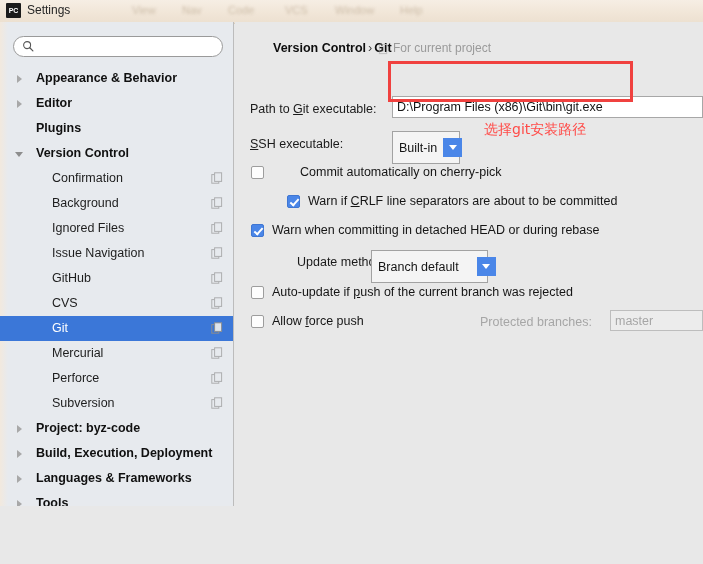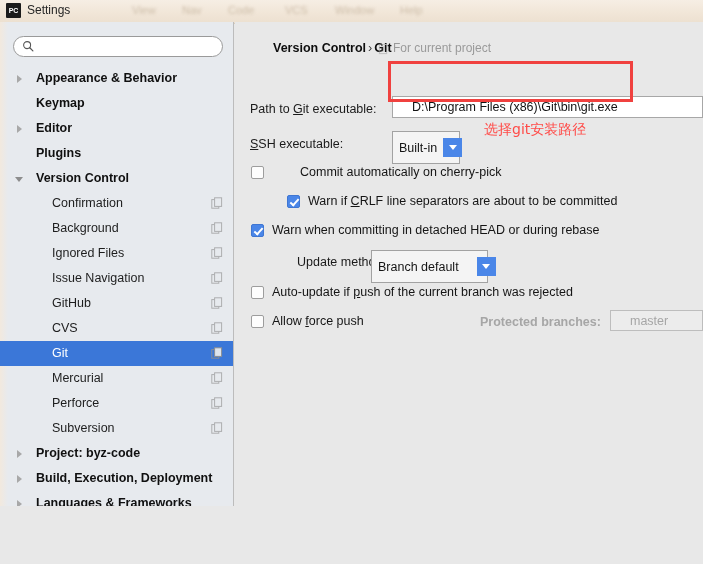--- a/index.html
+++ b/index.html
@@ -216,21 +216,21 @@
   .field-label u { text-decoration: underline; }
 
   .text-input {
     position: absolute;
     box-sizing: border-box;
     border: 1px solid #a7a7a7;
     background: #ffffff;
     font-family: "Liberation Sans", sans-serif;
     font-size: 12.5px;
     color: #131313;
-    padding: 0 19px;
+    padding: 0 4px;
     outline: none;
   }
   .text-input:disabled,
   .text-input.disabled {
     background: #ececec;
     color: #a6a6a6;
     border-color: #bdbdbd;
   }
 
   
@@ -352,21 +352,20 @@
       <div class="search-wrap">
         <input class="search-box" type="text" value="" style="">
         <svg class="search-icon" viewBox="0 0 16 16">
           <circle cx="6.3" cy="6.3" r="4.3" fill="none" stroke="#555" stroke-width="1.3"></circle>
           <line x1="9.6" y1="9.6" x2="13.4" y2="13.4" stroke="#555" stroke-width="1.5" stroke-linecap="round"></line>
         </svg>
       </div>
 
       <div id="tree">
           <div class="tree-row top"><span class="arrow collapsed"></span><span>Appearance &amp; Behavior</span></div>
-          <div class="tree-row top"><span>Keymap</span></div>
           <div class="tree-row top"><span class="arrow collapsed"></span><span>Editor</span></div>
           <div class="tree-row top"><span>Plugins</span></div>
           <div class="tree-row top"><span class="arrow expanded"></span><span>Version Control</span></div>
           <div class="tree-row child"><span>Confirmation</span><svg class="copy-icon" viewBox="0 0 12 12">
               <rect x="0.8" y="2.6" width="7" height="8.6" fill="none" stroke="#8e8e8e" stroke-width="1"></rect>
               <rect x="3.6" y="0.8" width="7" height="8.6" fill="#e7eaee" stroke="#8e8e8e" stroke-width="1"></rect>
             </svg></div>
           <div class="tree-row child"><span>Background</span><svg class="copy-icon" viewBox="0 0 12 12">
               <rect x="0.8" y="2.6" width="7" height="8.6" fill="none" stroke="#8e8e8e" stroke-width="1"></rect>
               <rect x="3.6" y="0.8" width="7" height="8.6" fill="#e7eaee" stroke="#8e8e8e" stroke-width="1"></rect>
@@ -464,21 +463,21 @@
       <div class="cb-row" style="left:16px; top:263px;">
         <span class="cb"></span>
         <span class="cb-label"><span>Auto-update if </span><u>p</u><span>ush of the current branch was rejected</span></span>
       </div>
 
       <div class="cb-row" style="left:16px; top:292px;">
         <span class="cb"></span>
         <span class="cb-label"><span>Allow </span><u>f</u><span>orce push</span></span>
       </div>
 
-      <div class="muted-label" style="left:245px; top:293px;font-weight:bold;">Protected branches:</div>
+      <div class="muted-label" style="left:245px; top:293px;">Protected branches:</div>
       <input class="text-input disabled" type="text" disabled="" style="left: 375px; top: 288px; width: 93px; height: 21px;" value="master">
     </div>
 
   </div>
 
   <div class="anno-box" style="left:388px; top:61px; width:245px; height:41px;"></div>
   <div class="anno-text" style="left:484px; top:121px;">选择git安装路径</div>
 
 </div>
 

